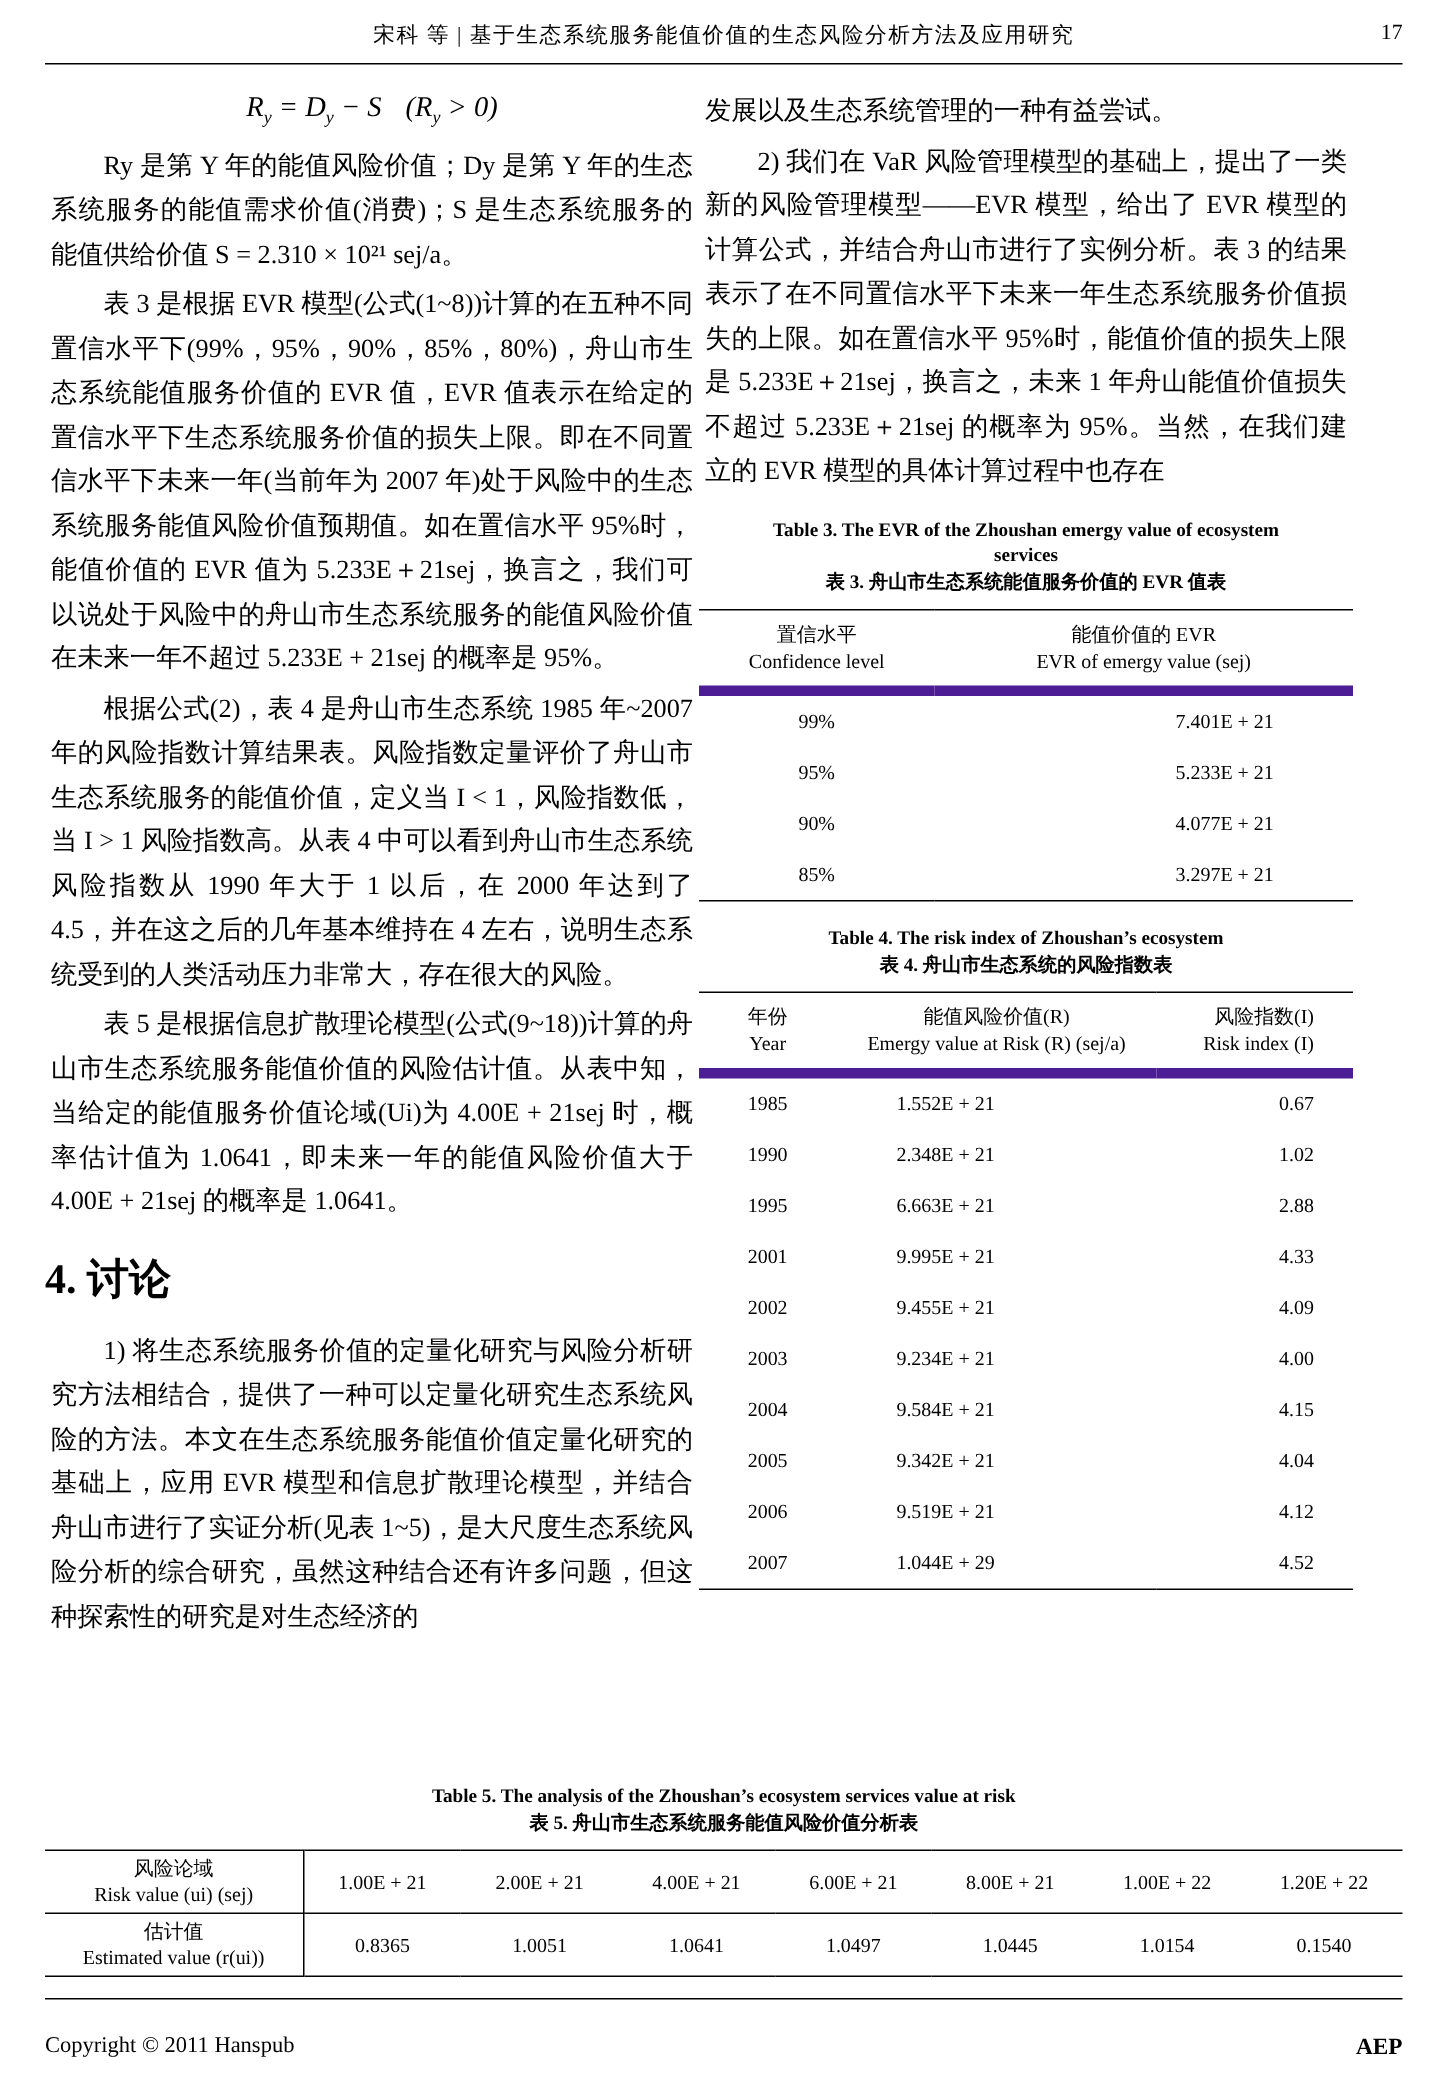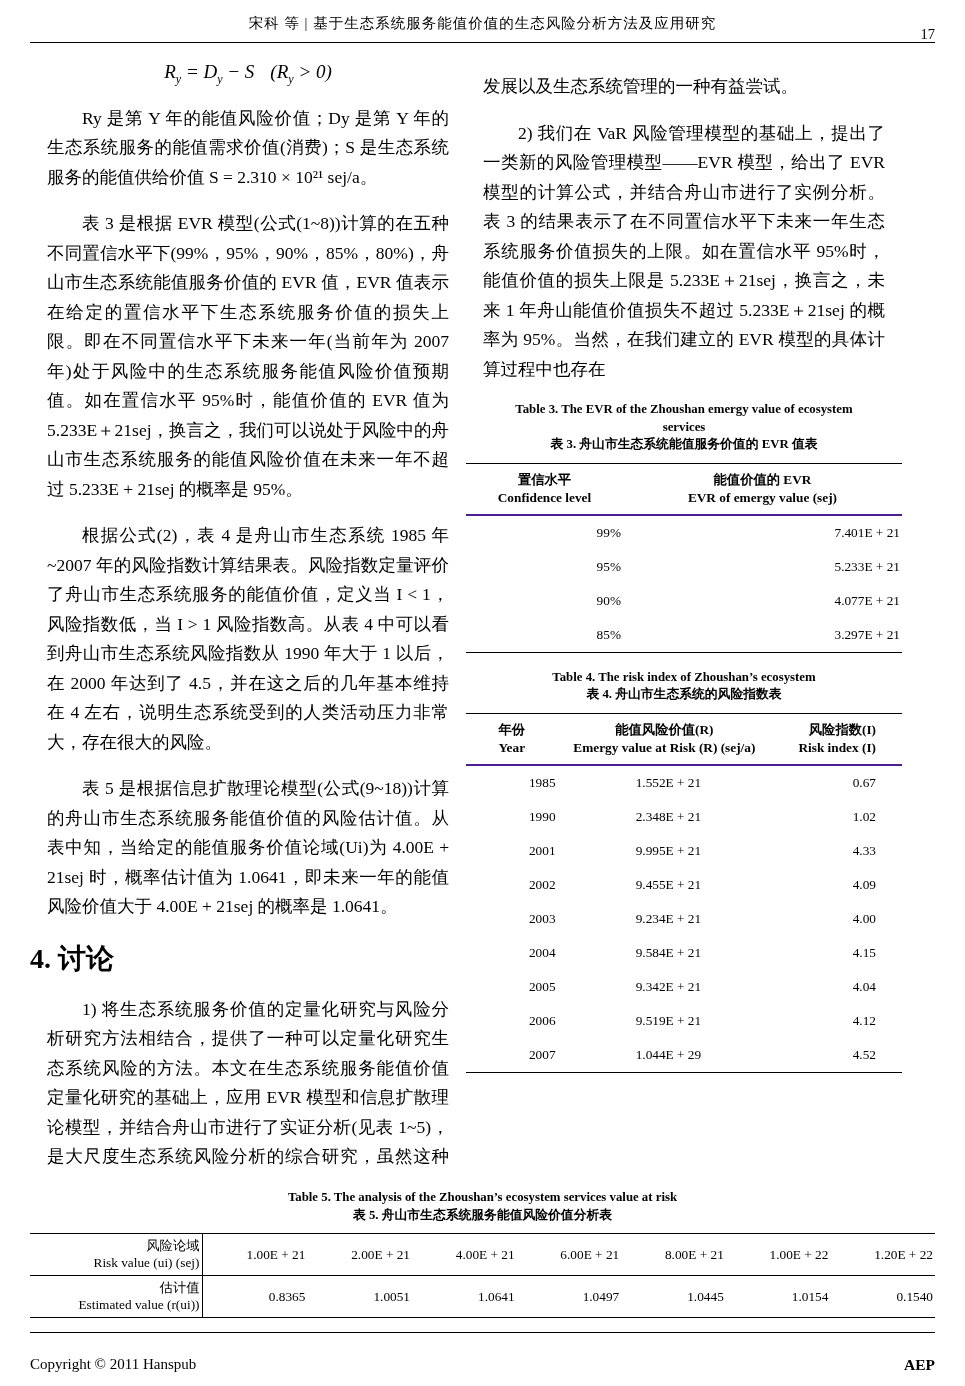--- a/index.html
+++ b/index.html
@@ -10,50 +10,50 @@
     font-family: "Liberation Serif", "DejaVu Serif", serif;
     position: relative; overflow: hidden;
   }
   .page { padding: 10px 30px 0 30px; }
 
   .header {
     position: relative; text-align: center;
     font-size: 14.5px; letter-spacing: 1px;
     padding: 4px 0 9px; border-bottom: 1px solid #000;
   }
-  .header .page-num { position: absolute; right: 0; top: 16px; letter-spacing: 0; }
+  .header .page-num { position: absolute; right: 0; top: 4px; letter-spacing: 0; }
 
   .columns { display: flex; margin-top: 12px; height: 1118px; overflow: hidden; }
   .col { width: 436px; }
 
   .body-text p {
-    margin: 17px; text-indent: 2em;
+    margin: 4px; text-indent: 2em;
     font-size: 17.5px; line-height: 29.5px; text-align: justify;
   }
   .body-text p.noindent { text-indent: 0; }
 
   .formula { text-align: center; font-size: 19px; margin: 6px 0 10px; }
   .formula i { font-family: "Liberation Serif", serif; }
   .formula sub { font-size: 12px; }
   .formula .paren { margin-left: 16px; }
 
   h2.section-heading { font-size: 28px; font-weight: bold; margin: 18px 0 14px; }
 
   .tbl-caption { text-align: center; font-weight: bold; font-size: 12.8px; line-height: 17.5px; margin: 16px auto 9px; }
   .t3-caption-en { max-width: 352px; margin: 0 auto; }
 
   table.acad {
     width: 100%; border-collapse: collapse; font-size: 13.3px;
     border-top: 1.5px solid #000; border-bottom: 1.5px solid #000;
   }
   table.acad th {
-    font-weight: bold; padding: 7px 2px; line-height: 18px;
-    text-align: center; vertical-align: middle; border-bottom: 2px solid #4c1d95;
-  }
-  table.acad td { padding: 9px 2px; text-align: right; vertical-align: middle; }
+    font-weight: normal; padding: 7px 2px; line-height: 18px;
+    text-align: center; vertical-align: middle; border-bottom: 7px solid #4c1d95;
+  }
+  table.acad td { padding: 9px 2px; text-align: center; vertical-align: middle; }
 
   .t3 .c1 { width: 36%; }
   .t3 .c2 { width: 64%; }
   .t3 td.c2 { padding-left: 110px; }
 
   .t4 td { padding: 7.5px 2px; }
   .t4 .c1 { width: 21%; }
   .t4 .c2 { width: 49%; }
   .t4 .c3 { width: 30%; }
   .t4 td.c2 { padding-right: 70px; }
@@ -165,20 +165,25 @@
         <tbody>
           <tr>
               <td class="c1">1985</td>
               <td class="c2">1.552E + 21</td>
               <td class="c3">0.67</td>
             </tr>
           <tr>
               <td class="c1">1990</td>
               <td class="c2">2.348E + 21</td>
               <td class="c3">1.02</td>
+            </tr>
+          <tr>
+              <td class="c1">1995</td>
+              <td class="c2">6.663E + 21</td>
+              <td class="c3">2.88</td>
             </tr>
           <tr>
               <td class="c1">2001</td>
               <td class="c2">9.995E + 21</td>
               <td class="c3">4.33</td>
             </tr>
           <tr>
               <td class="c1">2002</td>
               <td class="c2">9.455E + 21</td>
               <td class="c3">4.09</td>

